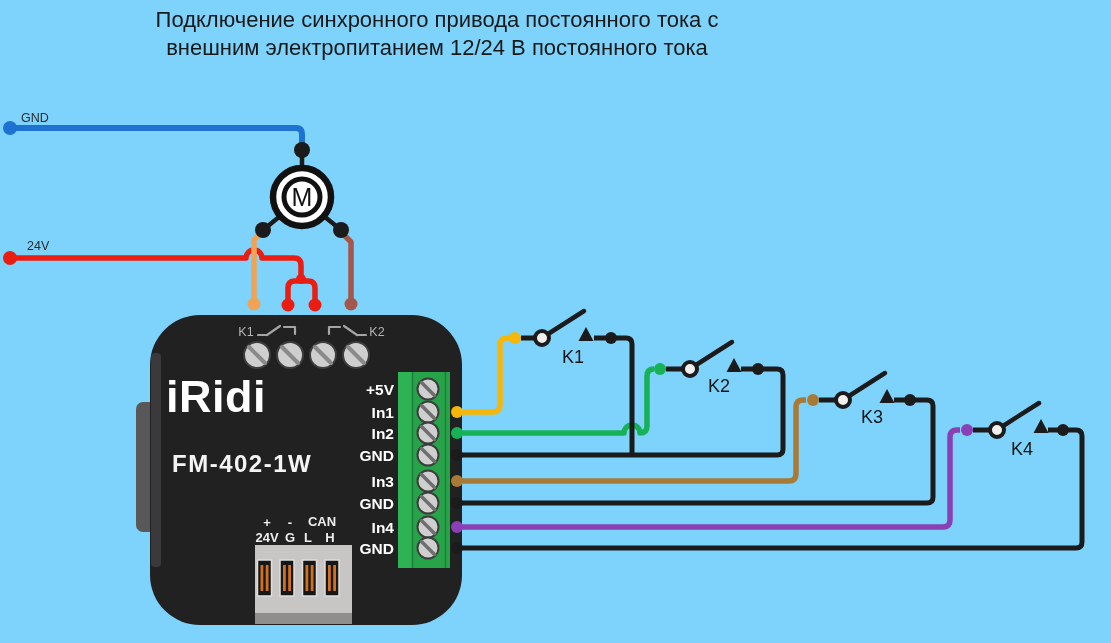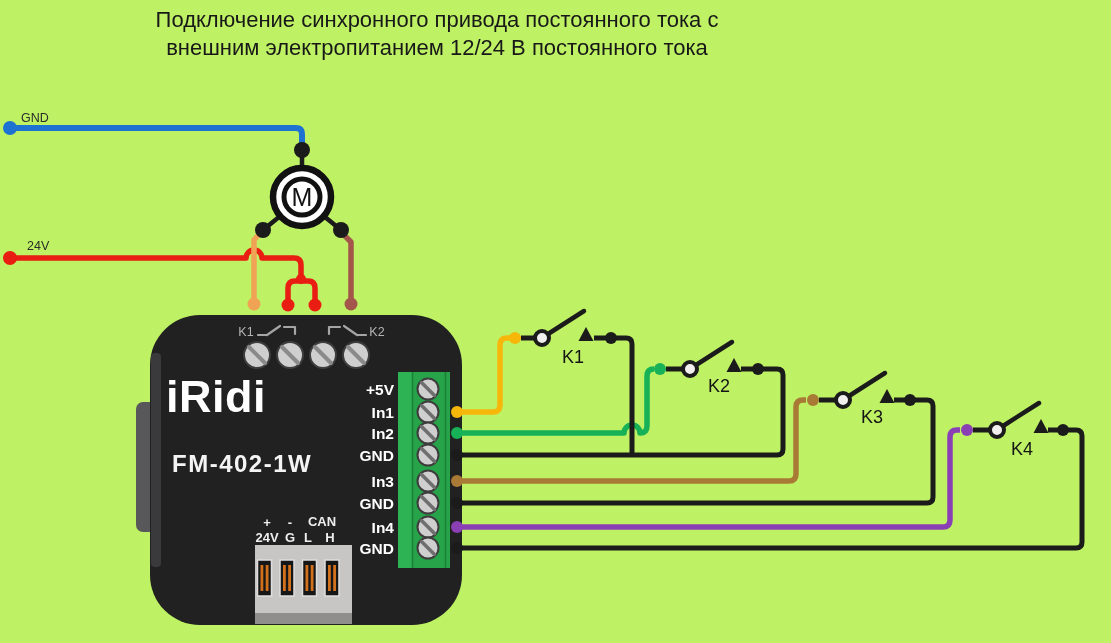--- a/index.html
+++ b/index.html
@@ -2,21 +2,21 @@
 <html><head>
 <meta charset="utf-8">
 <style>
   html,body{margin:0;padding:0;}
   body{
     width:1111px;height:643px;
     background:#f1f0ee;
     font-family:"Liberation Sans", sans-serif;
     overflow:hidden;
   }
-  .stage{position:relative;width:1111px;height:643px;background:#bef264;}
+  .stage{position:relative;width:1111px;height:643px;background:#7dd3fc;}
   svg{position:absolute;left:0;top:0;}
   text{font-family:"Liberation Sans", sans-serif;}
   .title-line{fill:#181818;font-size:22px;font-weight:500;}
   .feed-label{fill:#2b2b2b;font-size:12.5px;font-weight:500;}
   .sw-label{fill:#141414;font-size:18px;font-weight:500;}
   .motor-label{fill:#121212;font-size:25px;font-weight:500;}
   .brand-label{fill:#ffffff;font-size:45px;font-weight:700;letter-spacing:0.5px;}
   .model-label{fill:#f4f4f4;font-size:24px;font-weight:700;letter-spacing:1.5px;}
   .relay-label{fill:#b4b4b4;font-size:12.5px;font-weight:500;}
   .term-label{fill:#ffffff;font-size:15.5px;font-weight:600;}

